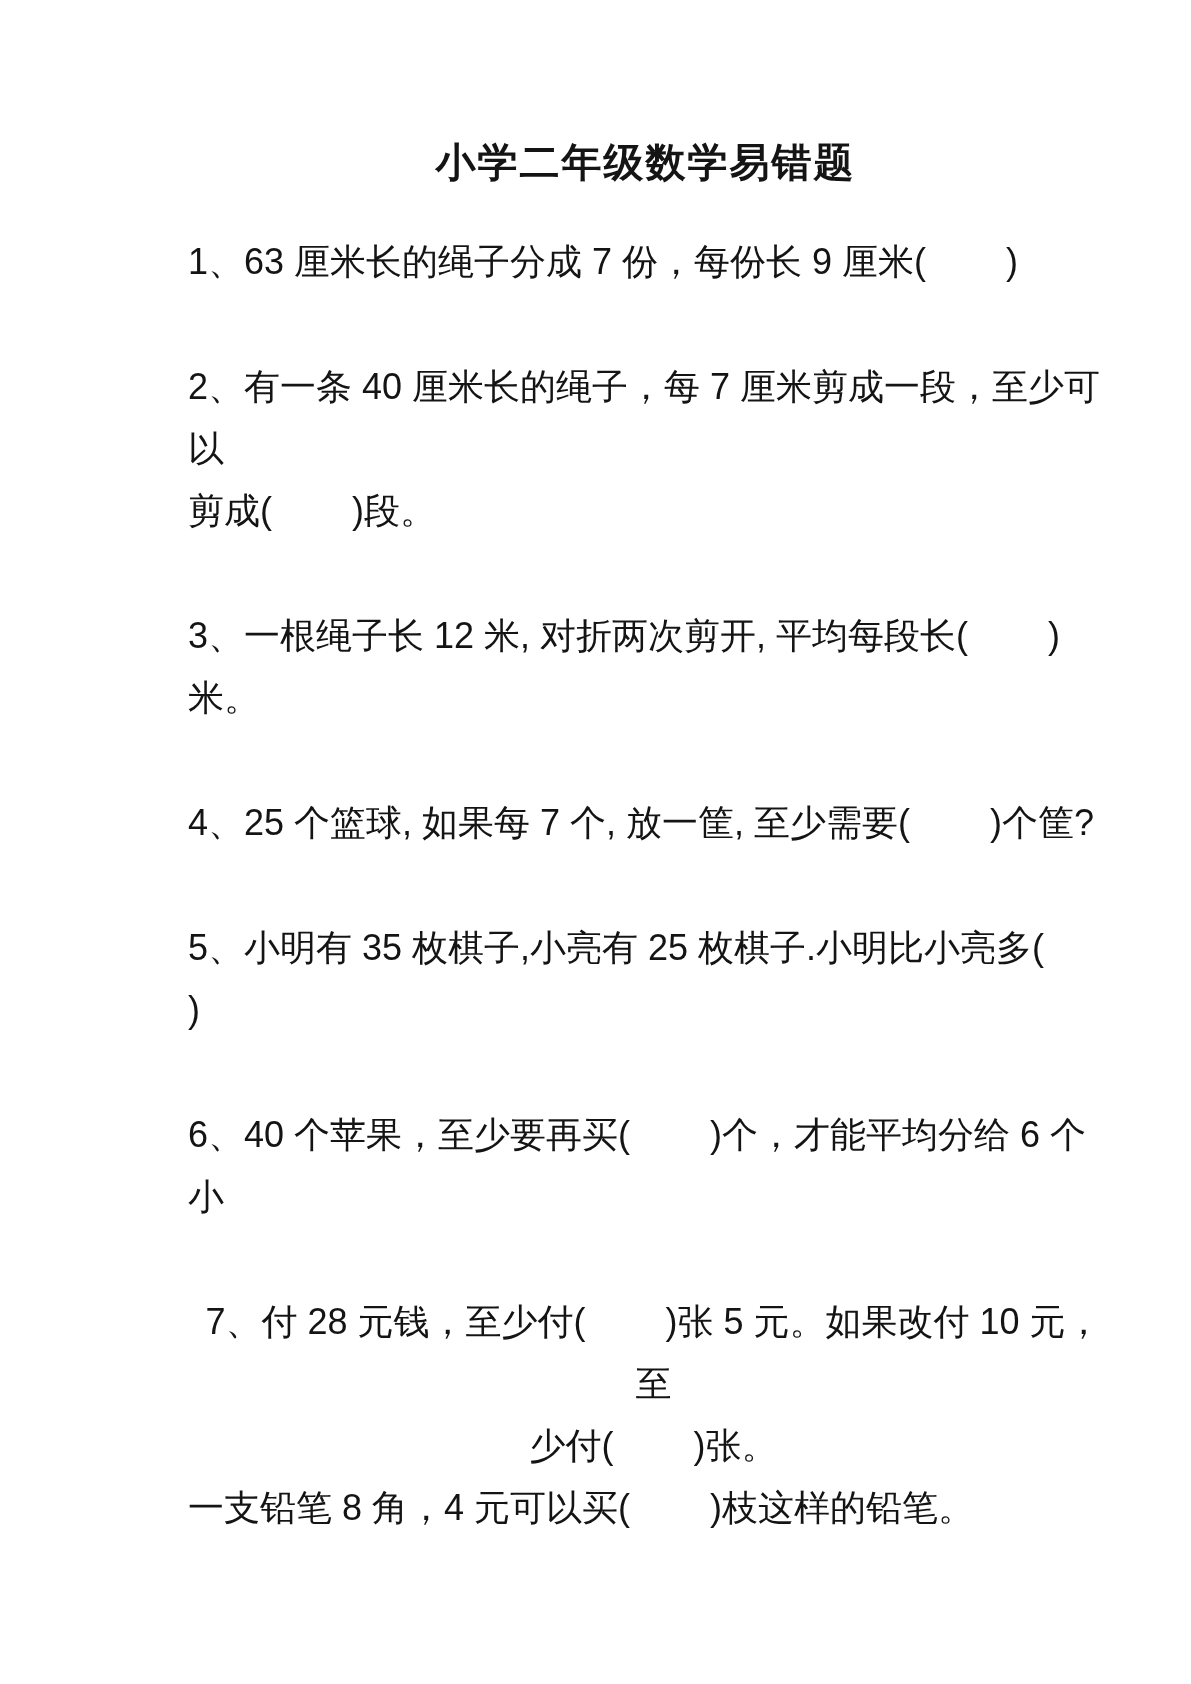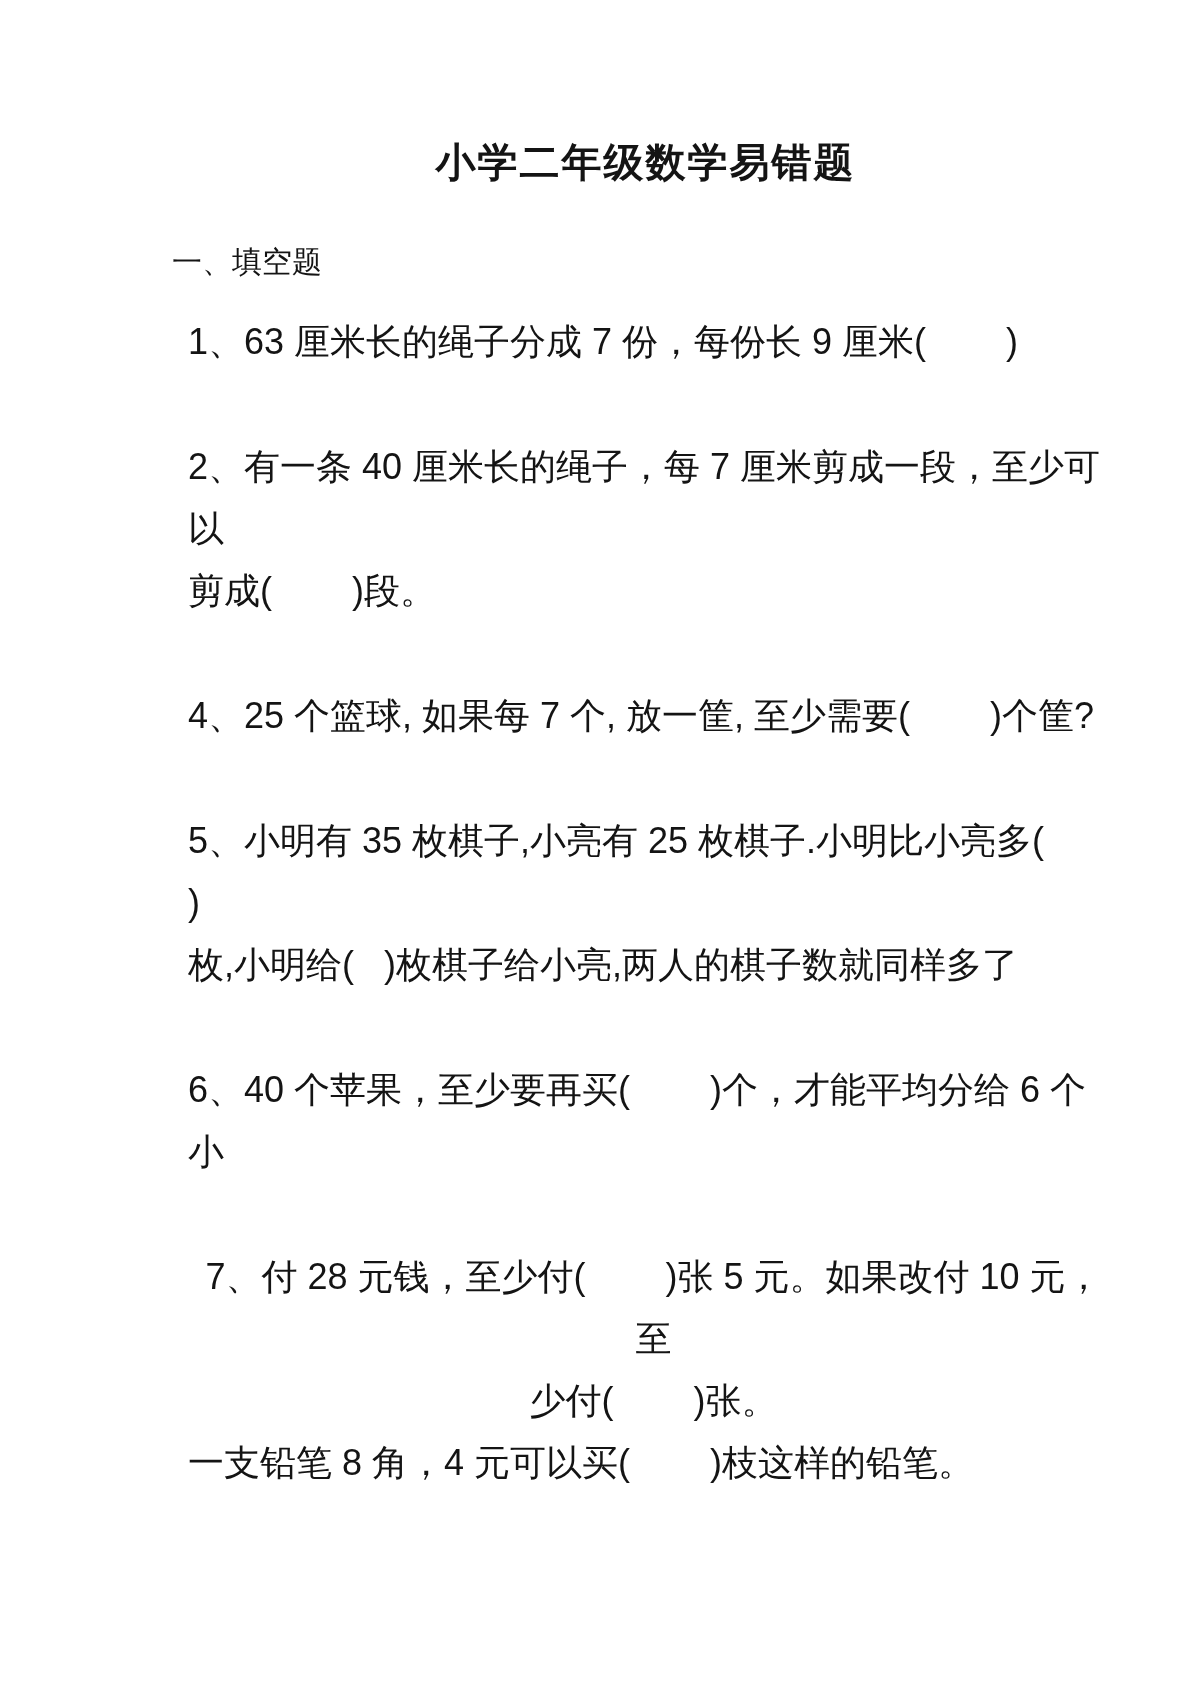--- a/index.html
+++ b/index.html
@@ -45,39 +45,40 @@
     white-space: pre-wrap;
   }
 </style>
 </head>
 <body>
 
 <div class="page">
 
   <h1 class="title">小学二年级数学易错题</h1>
 
-  <h2 class="section">一、填空题</h2>
 
   <div class="question">
     <div class="line">1、63 厘米长的绳子分成 7 份，每份长 9 厘米(        )</div>
   </div>
 
   <div class="question">
     <div class="line">2、有一条 40 厘米长的绳子，每 7 厘米剪成一段，至少可以</div>
     <div class="line">剪成(        )段。</div>
   </div>
 
+  <div class="question">
+    <div class="line">3、一根绳子长 12 米, 对折两次剪开, 平均每段长(        )米。</div>
+  </div>
 
   <div class="question">
     <div class="line">4、25 个篮球, 如果每 7 个, 放一筐, 至少需要(        )个筐?</div>
   </div>
 
   <div class="question">
     <div class="line">5、小明有 35 枚棋子,小亮有 25 枚棋子.小明比小亮多(        )</div>
-    <div class="line">枚,小明给(   )枚棋子给小亮,两人的棋子数就同样多了</div>
   </div>
 
   <div class="question">
     <div class="line">6、40 个苹果，至少要再买(        )个，才能平均分给 6 个小</div>
   </div>
 
   <div class="question tight">
     <div class="line">7、付 28 元钱，至少付(        )张 5 元。如果改付 10 元，至</div>
     <div class="line">少付(        )张。</div>
   </div>

